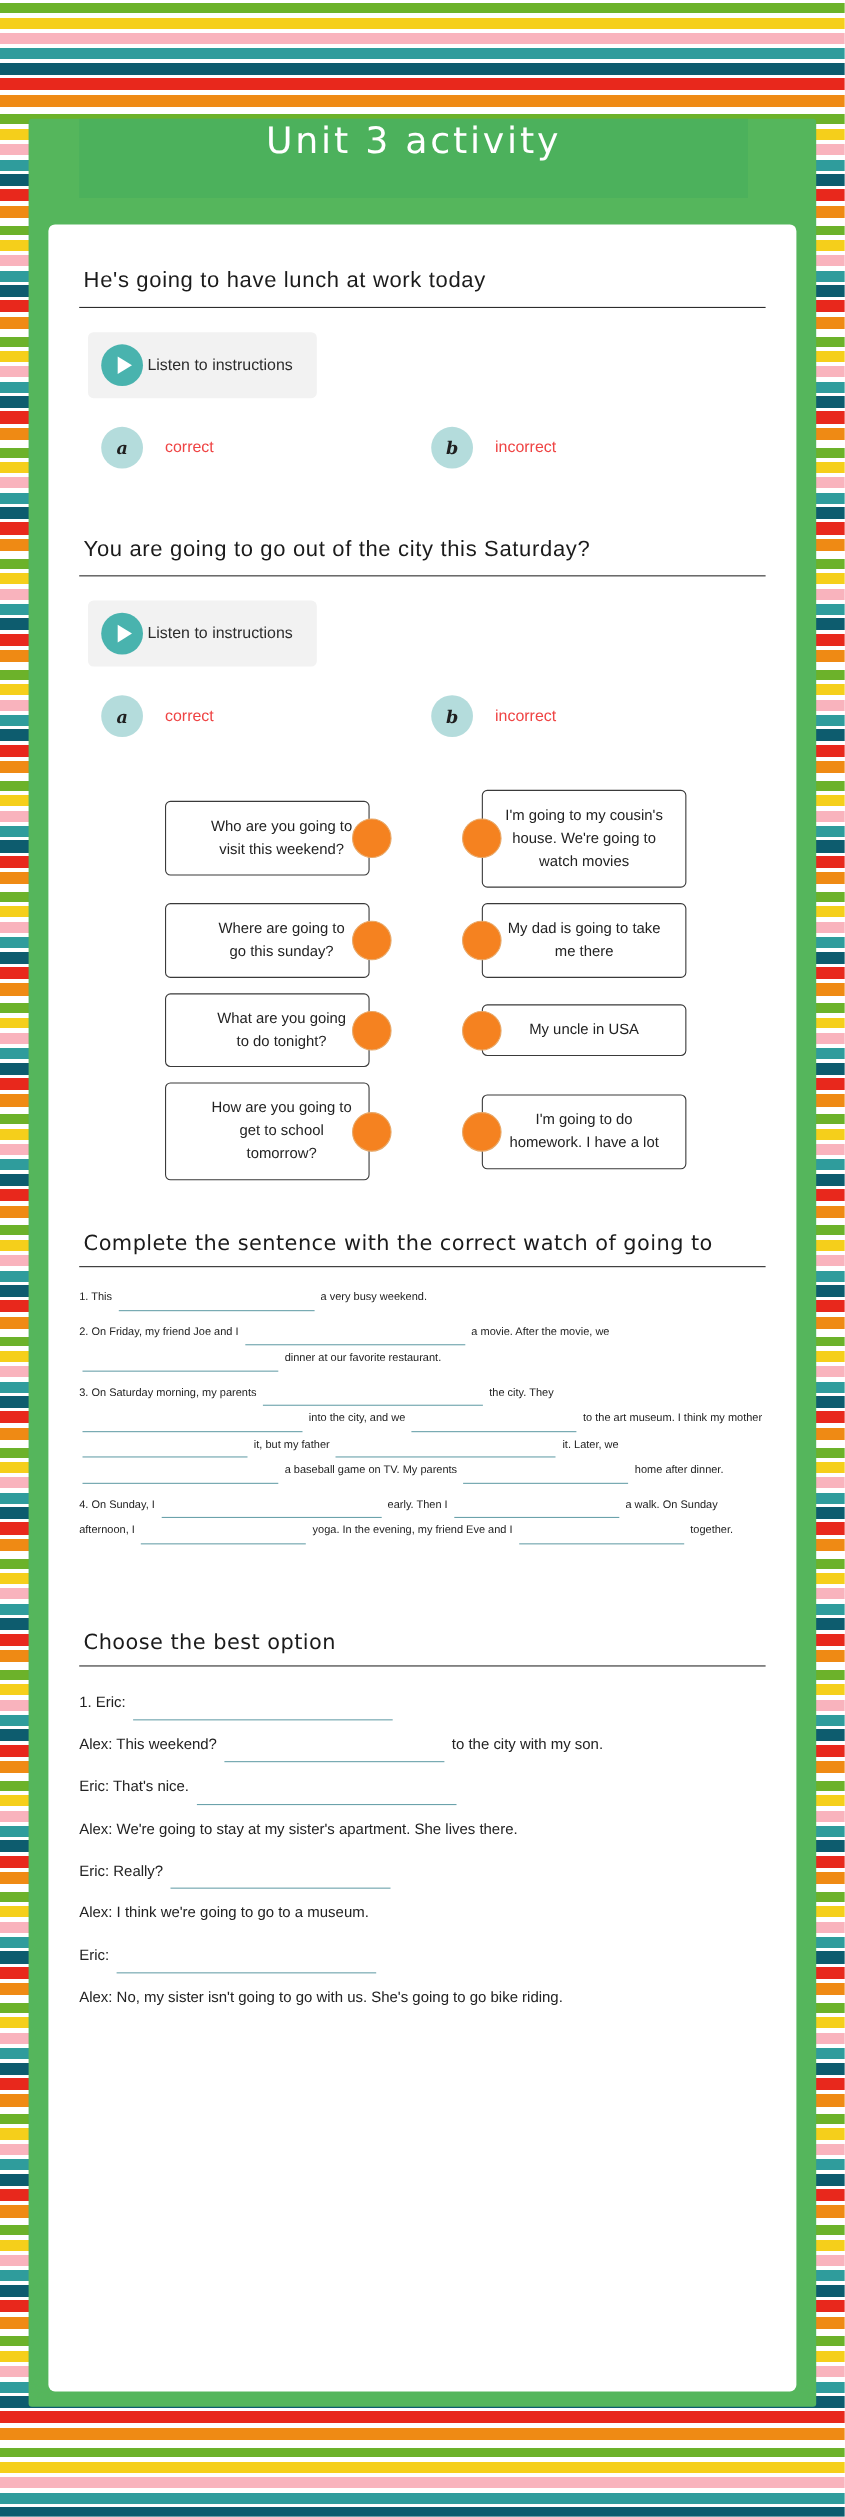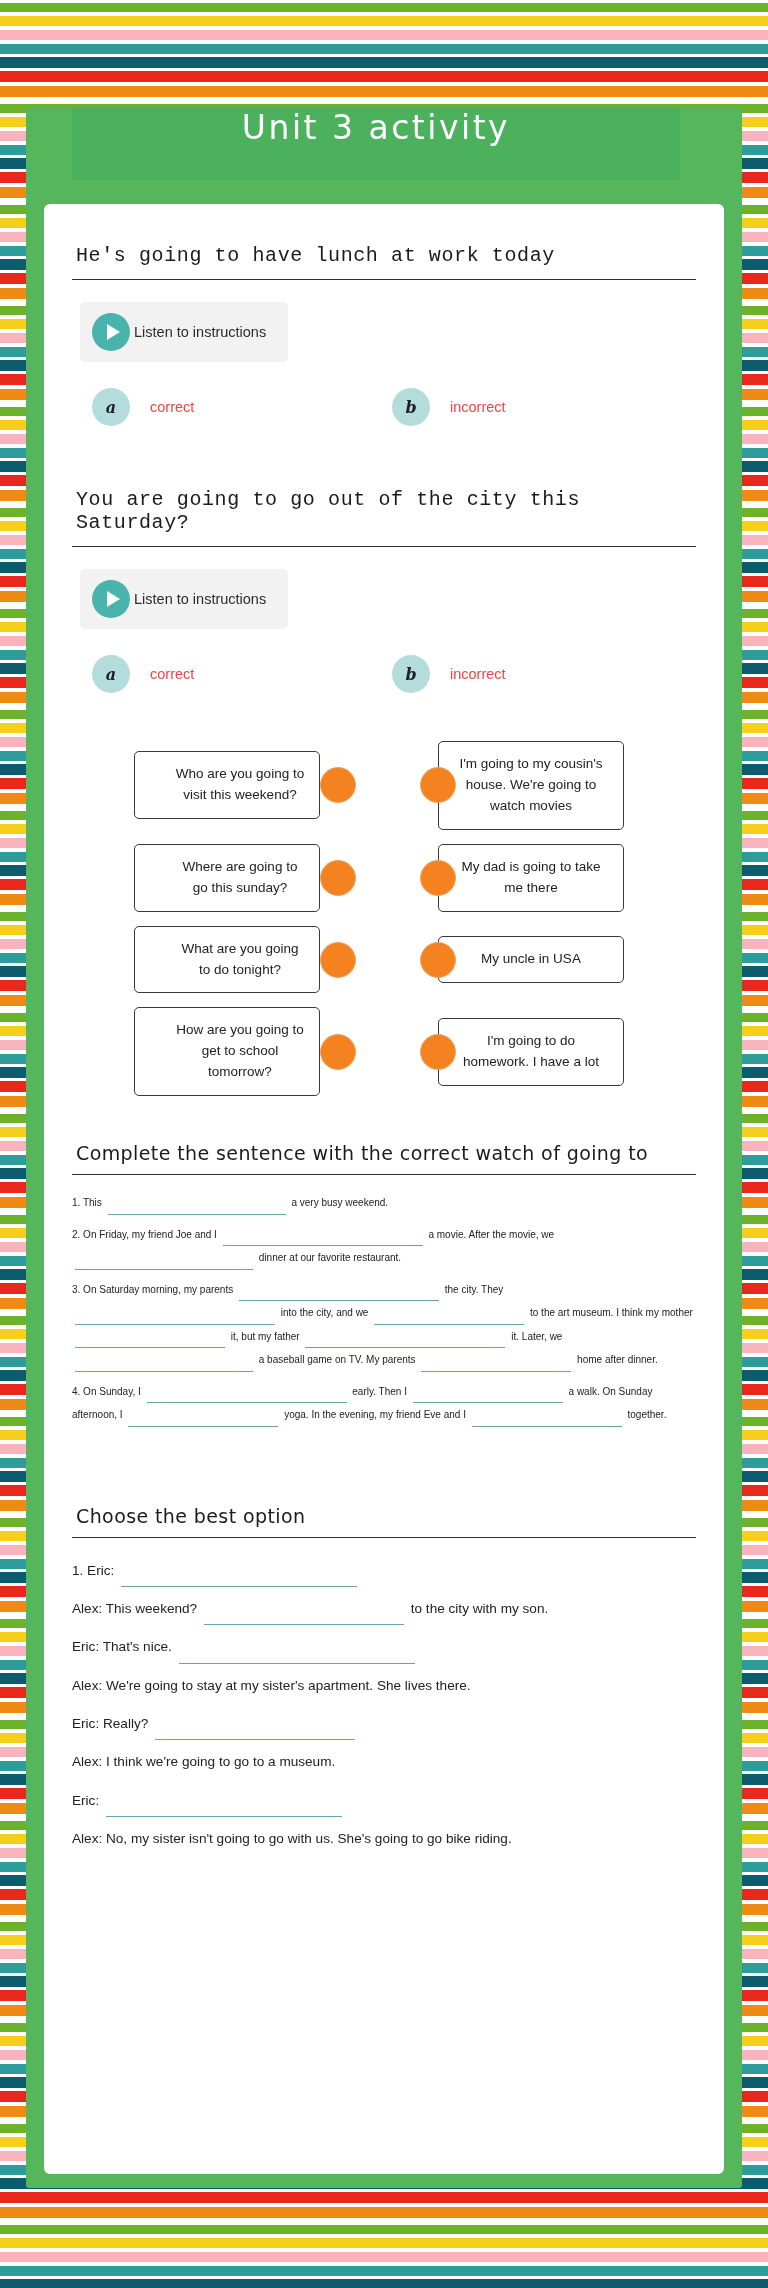--- a/index.html
+++ b/index.html
@@ -87,21 +87,21 @@
     background: #ffffff;
     border-radius: 6px;
     z-index: 5;
     padding: 30px 28px 34px 28px;
   }
 
   
   .question-block { margin-bottom: 14px; }
 
   .q-prompt {
-    font-family: Liberation Mono, monospace;
+    font-family: Liberation Sans, sans-serif;
     font-size: 20px;
     color: #1b1b1b;
     letter-spacing: 0.6px;
     padding: 10px 4px 12px 4px;
     border-bottom: 1.5px solid #2d2d2d;
     margin-bottom: 22px;
   }
 
   .listen-btn {
     display: inline-flex;
@@ -189,21 +189,21 @@
     border: 1.2px solid #3a3a3a;
     border-radius: 5px;
     padding: 12px 14px;
     text-align: center;
     font-size: 13.5px;
     line-height: 1.55;
     color: #222222;
     width: 186px;
     background: #ffffff;
   }
-  .match-side.left .match-box { margin-left: 0; padding-left: 40px; }
+  .match-side.left .match-box { margin-left: 16px; padding-left: 40px; }
   .match-side.right .match-box { margin-left: 36px; }
 
   .dot {
     width: 36px; height: 36px;
     border-radius: 50%;
     background: #f58220;
     border: 1.5px solid #e8a868;
     position: absolute;
     z-index: 9;
   }

